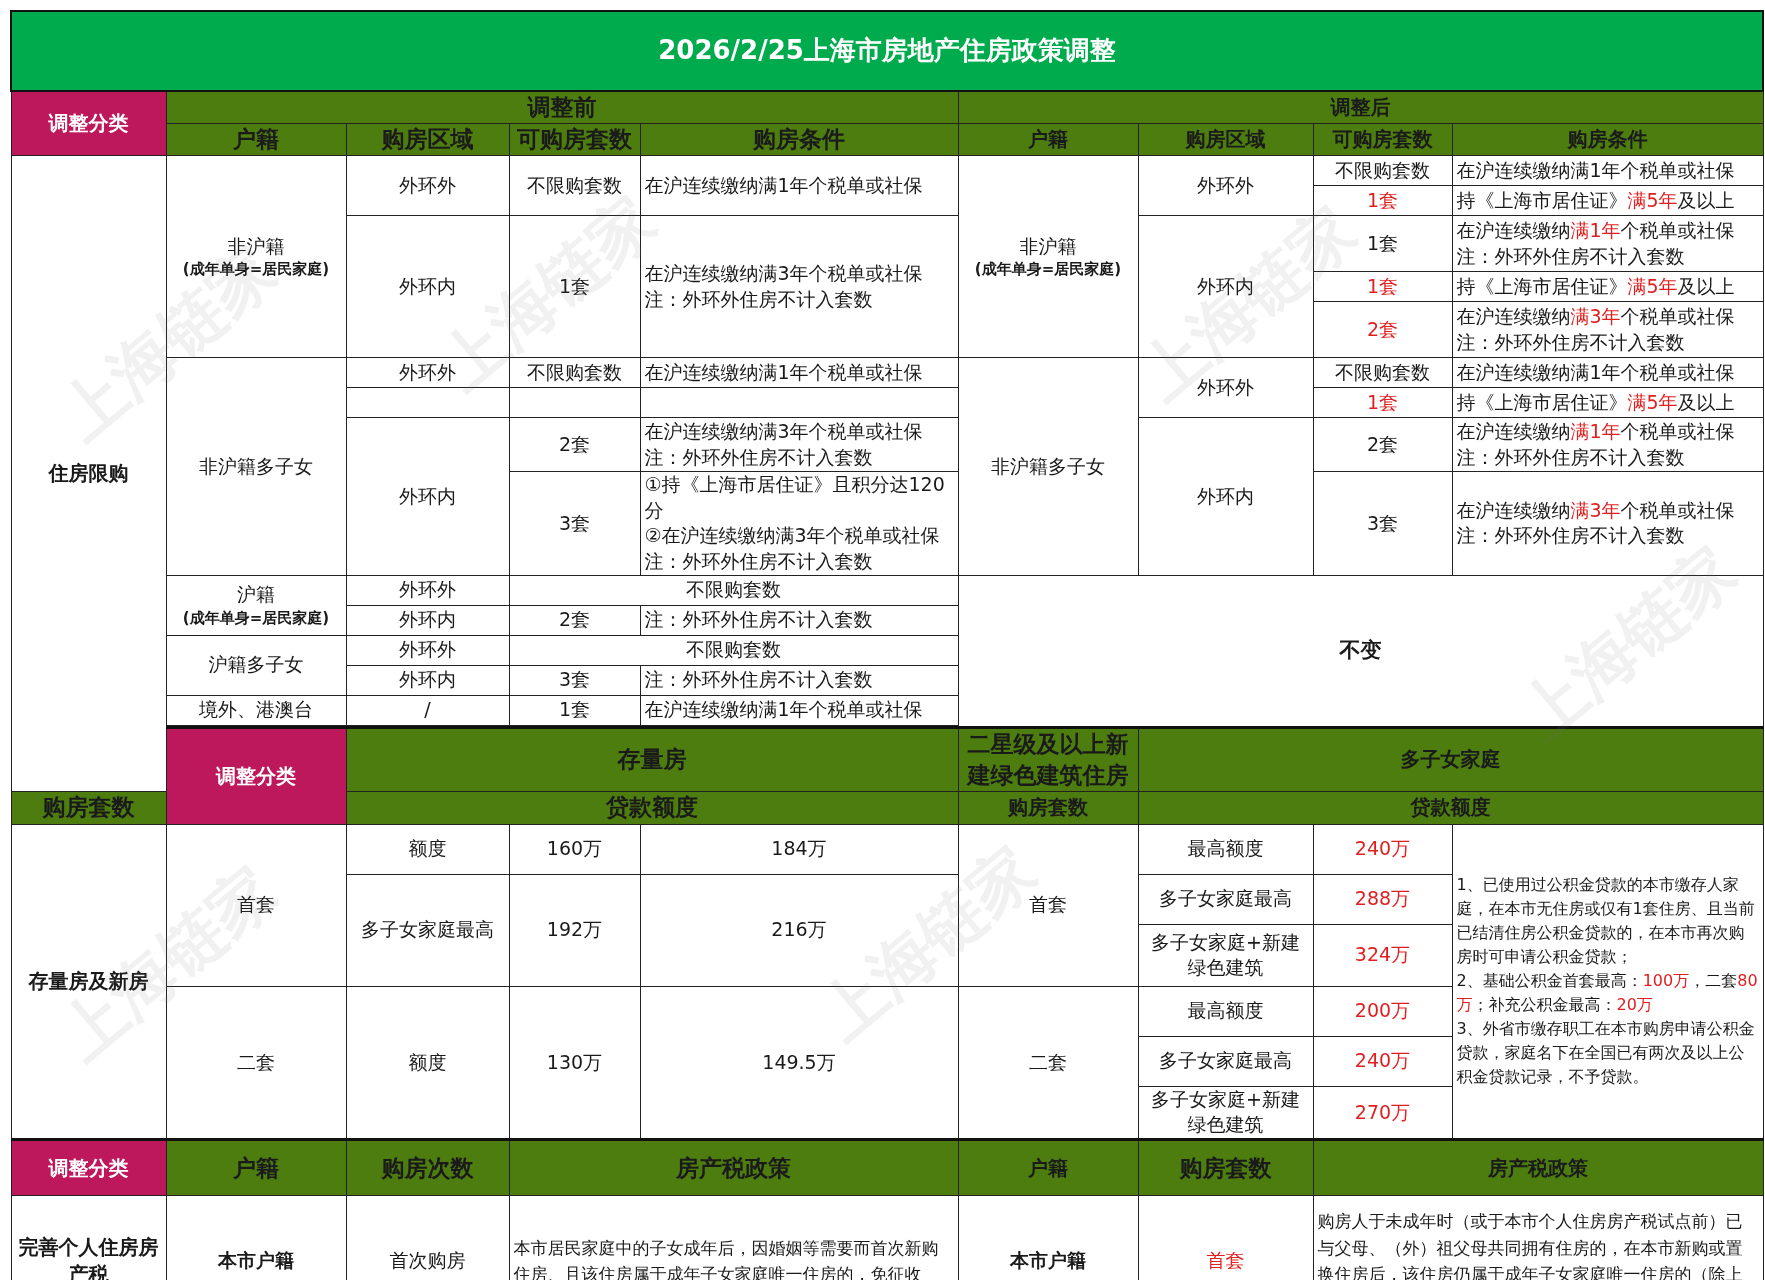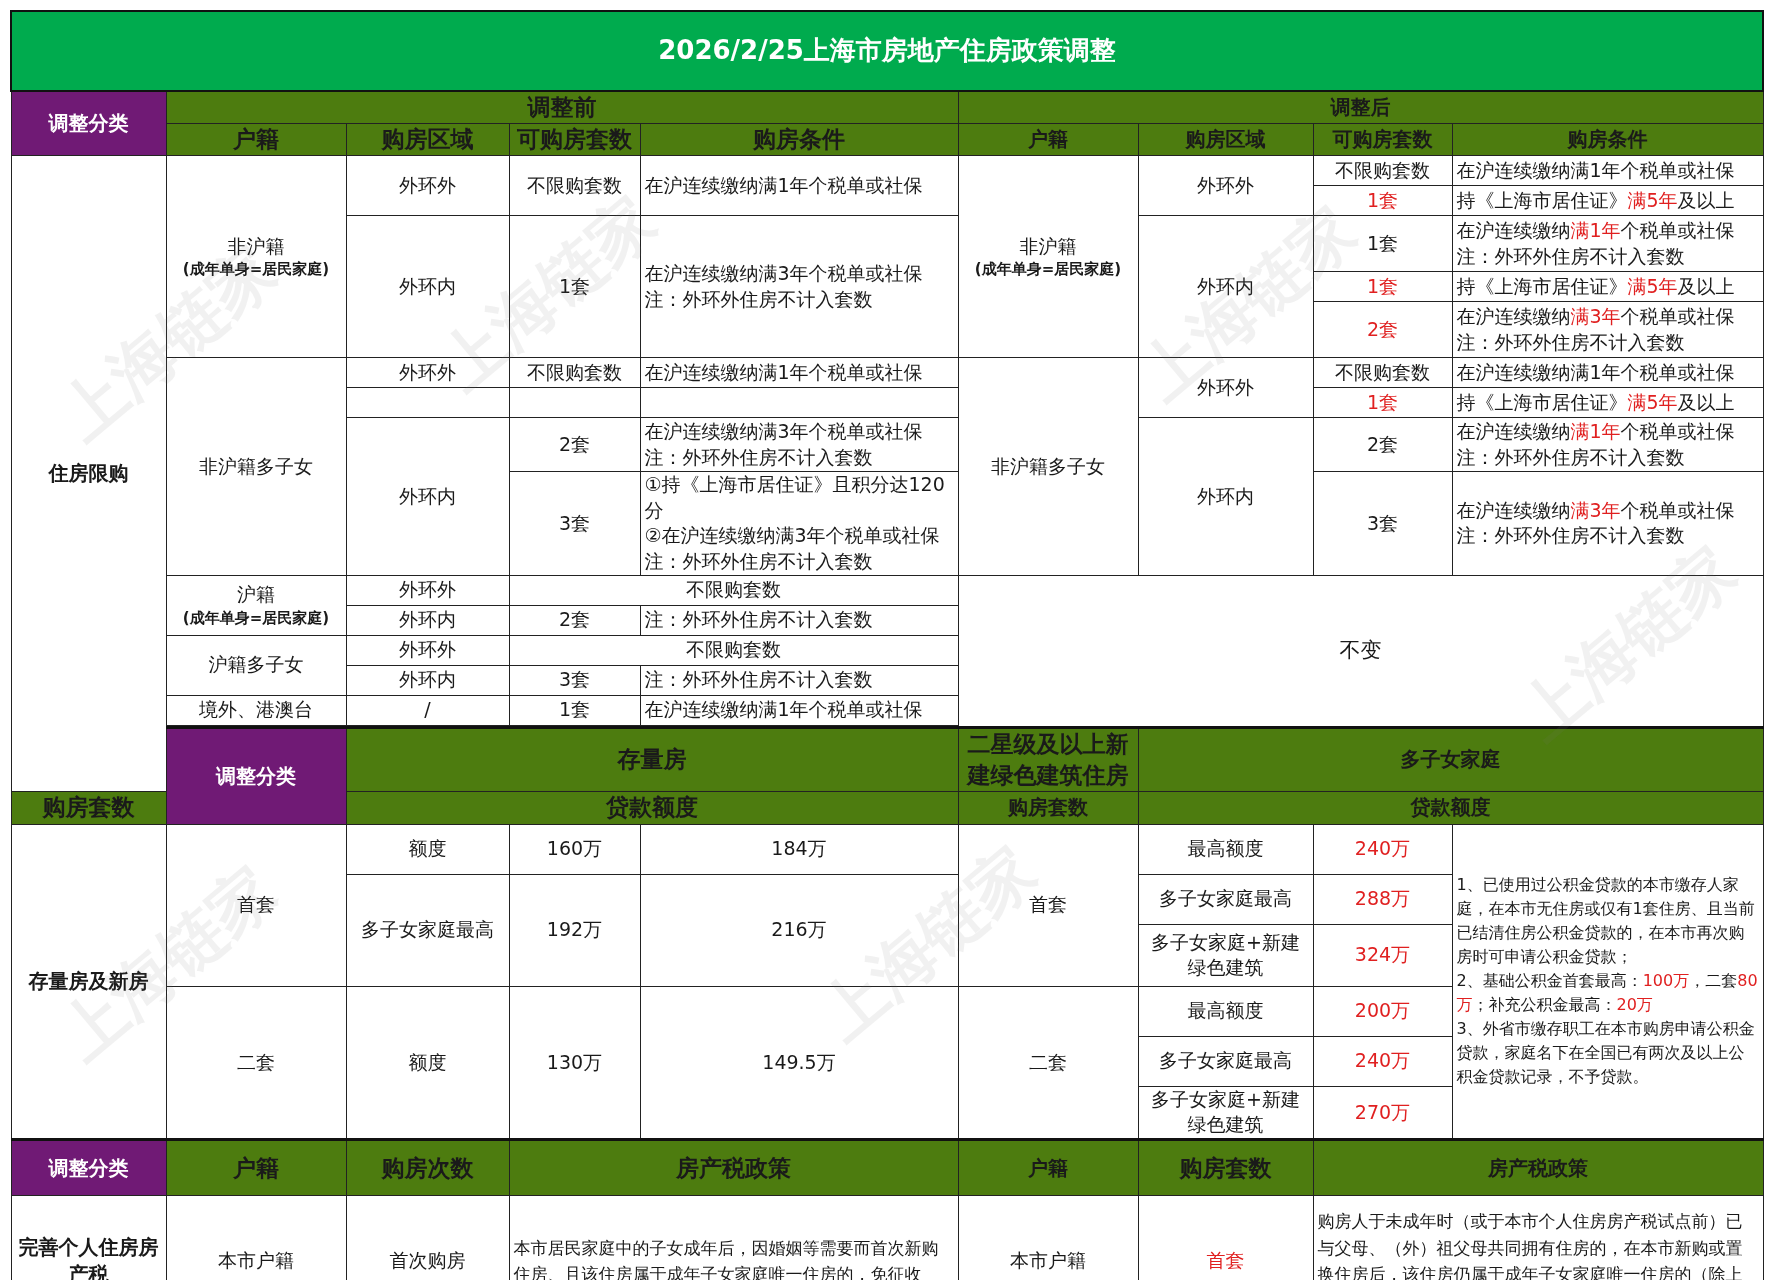--- a/index.html
+++ b/index.html
@@ -4,28 +4,28 @@
 <style>
   html, body { margin:0; padding:0; background:#ffffff; }
   body { width:1765px; height:1280px; position:relative; overflow:hidden;
          font-family:"DejaVu Sans","Liberation Sans",sans-serif; color:#1a1a1a; }
   .wrap { position:absolute; left:10px; top:10px; width:1752px; }
   table { border-collapse:collapse; table-layout:fixed; width:1752px; }
   td { border:1.5px solid #222; text-align:center; vertical-align:middle;
        font-size:19px; padding:0 4px; line-height:1.35; overflow:hidden; }
   .title { background:#00ab4e; color:#fff; font-weight:bold; font-size:26px;
            height:78px; border:2px solid #111;margin-top:32px; }
-  .cat { background:#701a75; color:#fff; font-weight:bold; font-size:20px; }
+  .cat { background:#be185d; color:#fff; font-weight:bold; font-size:20px; }
   .yh { background:#4d7c0f; font-weight:bold; font-size:23px; }
   .gh { background:#4d7c0f; font-weight:bold; font-size:20px; }
   .rowcat { font-weight:bold; font-size:20px; }
   .left { text-align:left; }
   .red { color:#e02020; }
   .sub { font-size:15px; display:block;font-weight:bold; }
-  .bold { font-weight:normal; }
+  .bold { font-weight:bold; }
   .thick-top td { border-top:3px solid #111; }
   .note { font-size:16px; line-height:1.5; }
   .small { font-size:17px; line-height:1.55; }
   .watermark { position:absolute; color:rgba(120,120,120,0.10); font-size:64px;
                font-weight:bold; transform:rotate(-40deg); pointer-events:none;
                white-space:nowrap; }
 </style>
 </head>
 <body>
 

